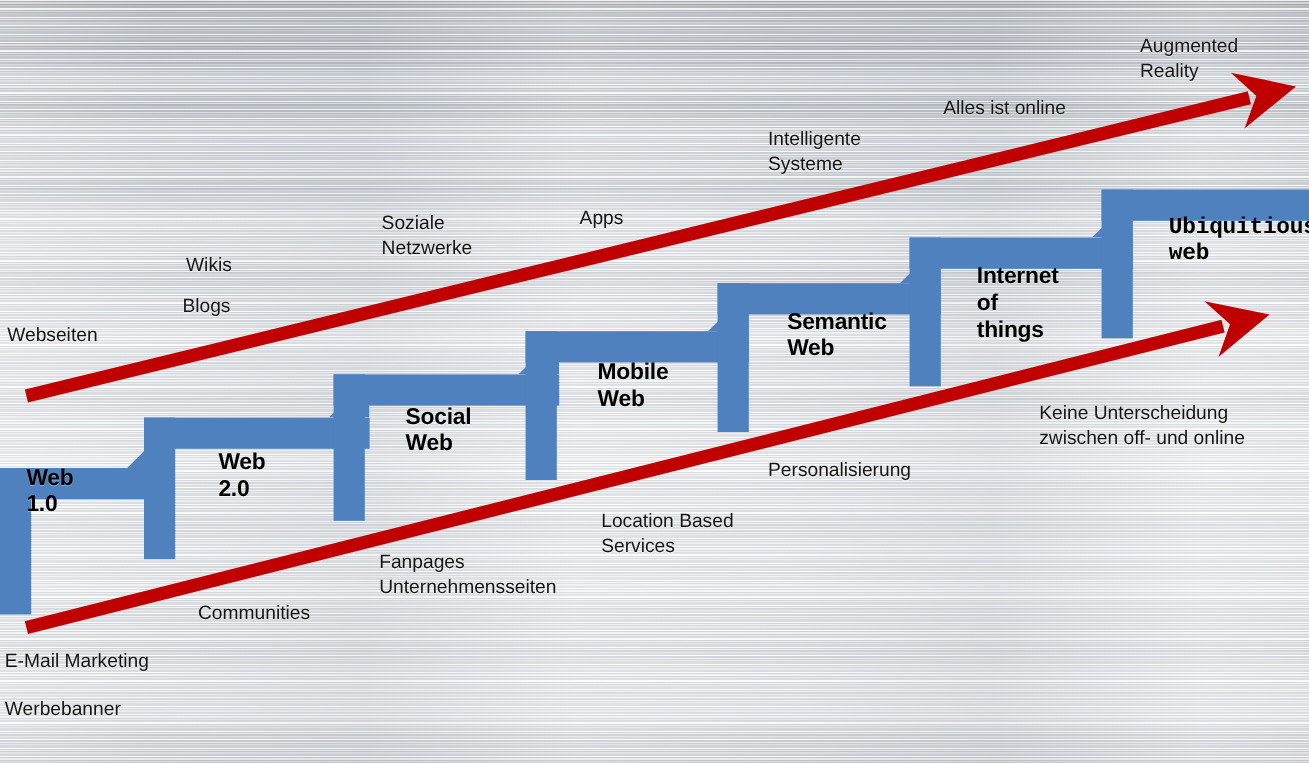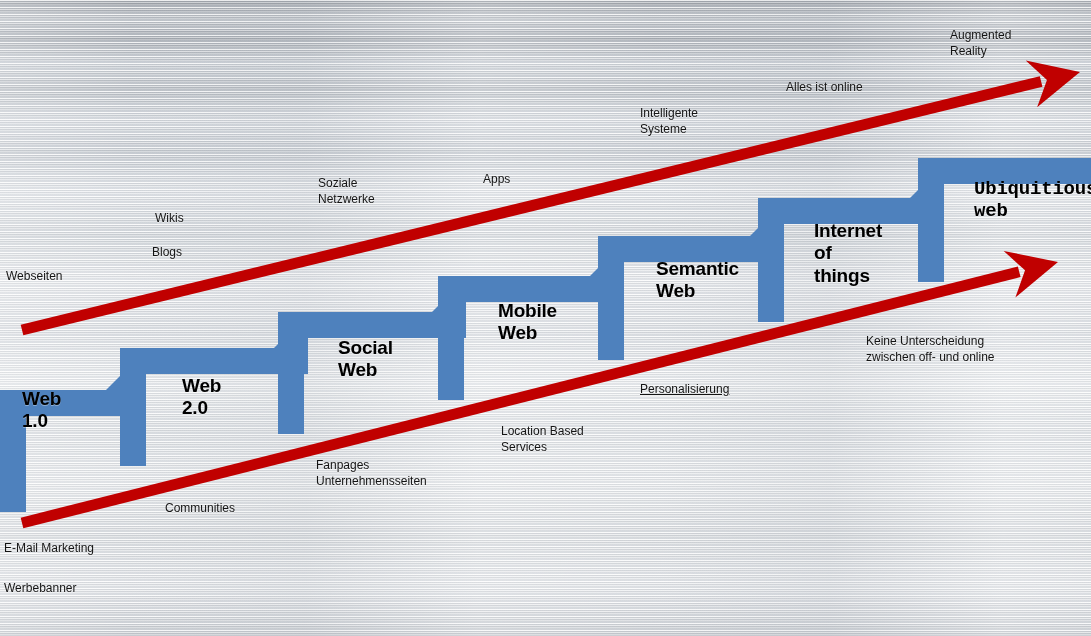--- a/index.html
+++ b/index.html
@@ -50,21 +50,21 @@
     line-height:1.18;
     letter-spacing:-0.2px;
     white-space:pre-line;
     text-shadow:0 1px 0 rgba(255,255,255,0.35);
   }
 
   
   .note{
     position:absolute;
     color:#141414;
-    font-size:12px;
+    font-size:16px;
     line-height:1.33;
     white-space:pre-line;
     text-shadow:0 1px 1px rgba(255,255,255,0.55);
   }
 
   svg.arrows{position:absolute;left:0;top:0;width:1091px;height:636px;overflow:visible;}
 </style>
 </head>
 <body>
 
@@ -141,17 +141,17 @@
       <div class="note" style="left: 786px; top: 80px; color: rgb(20, 20, 20);">Alles ist online</div>
       <div class="note" style="left: 950px; top: 28px; color: rgb(20, 20, 20);">Augmented
 Reality</div>
       <div class="note" style="left: 4px; top: 541px; color: rgb(20, 20, 20);">E-Mail Marketing</div>
       <div class="note" style="left: 4px; top: 581px; color: rgb(20, 20, 20); text-align: right;">Werbebanner</div>
       <div class="note" style="left: 165px; top: 501px; color: rgb(20, 20, 20);">Communities</div>
       <div class="note" style="left: 316px; top: 458px; color: rgb(20, 20, 20);">Fanpages
 Unternehmensseiten</div>
       <div class="note" style="left: 483px; top: 424px; color: rgb(20, 20, 20); margin-left: 18px;">Location Based
 Services</div>
-      <div class="note" style="left: 640px; top: 382px; color: rgb(20, 20, 20); text-decoration: underline;">Personalisierung</div>
+      <div class="note" style="left: 640px; top: 382px; color: rgb(20, 20, 20);">Personalisierung</div>
       <div class="note" style="left: 866px; top: 334px; color: rgb(20, 20, 20);">Keine Unterscheidung
 zwischen off- und online</div>
     </div>
 </div>
 
 </body></html>

